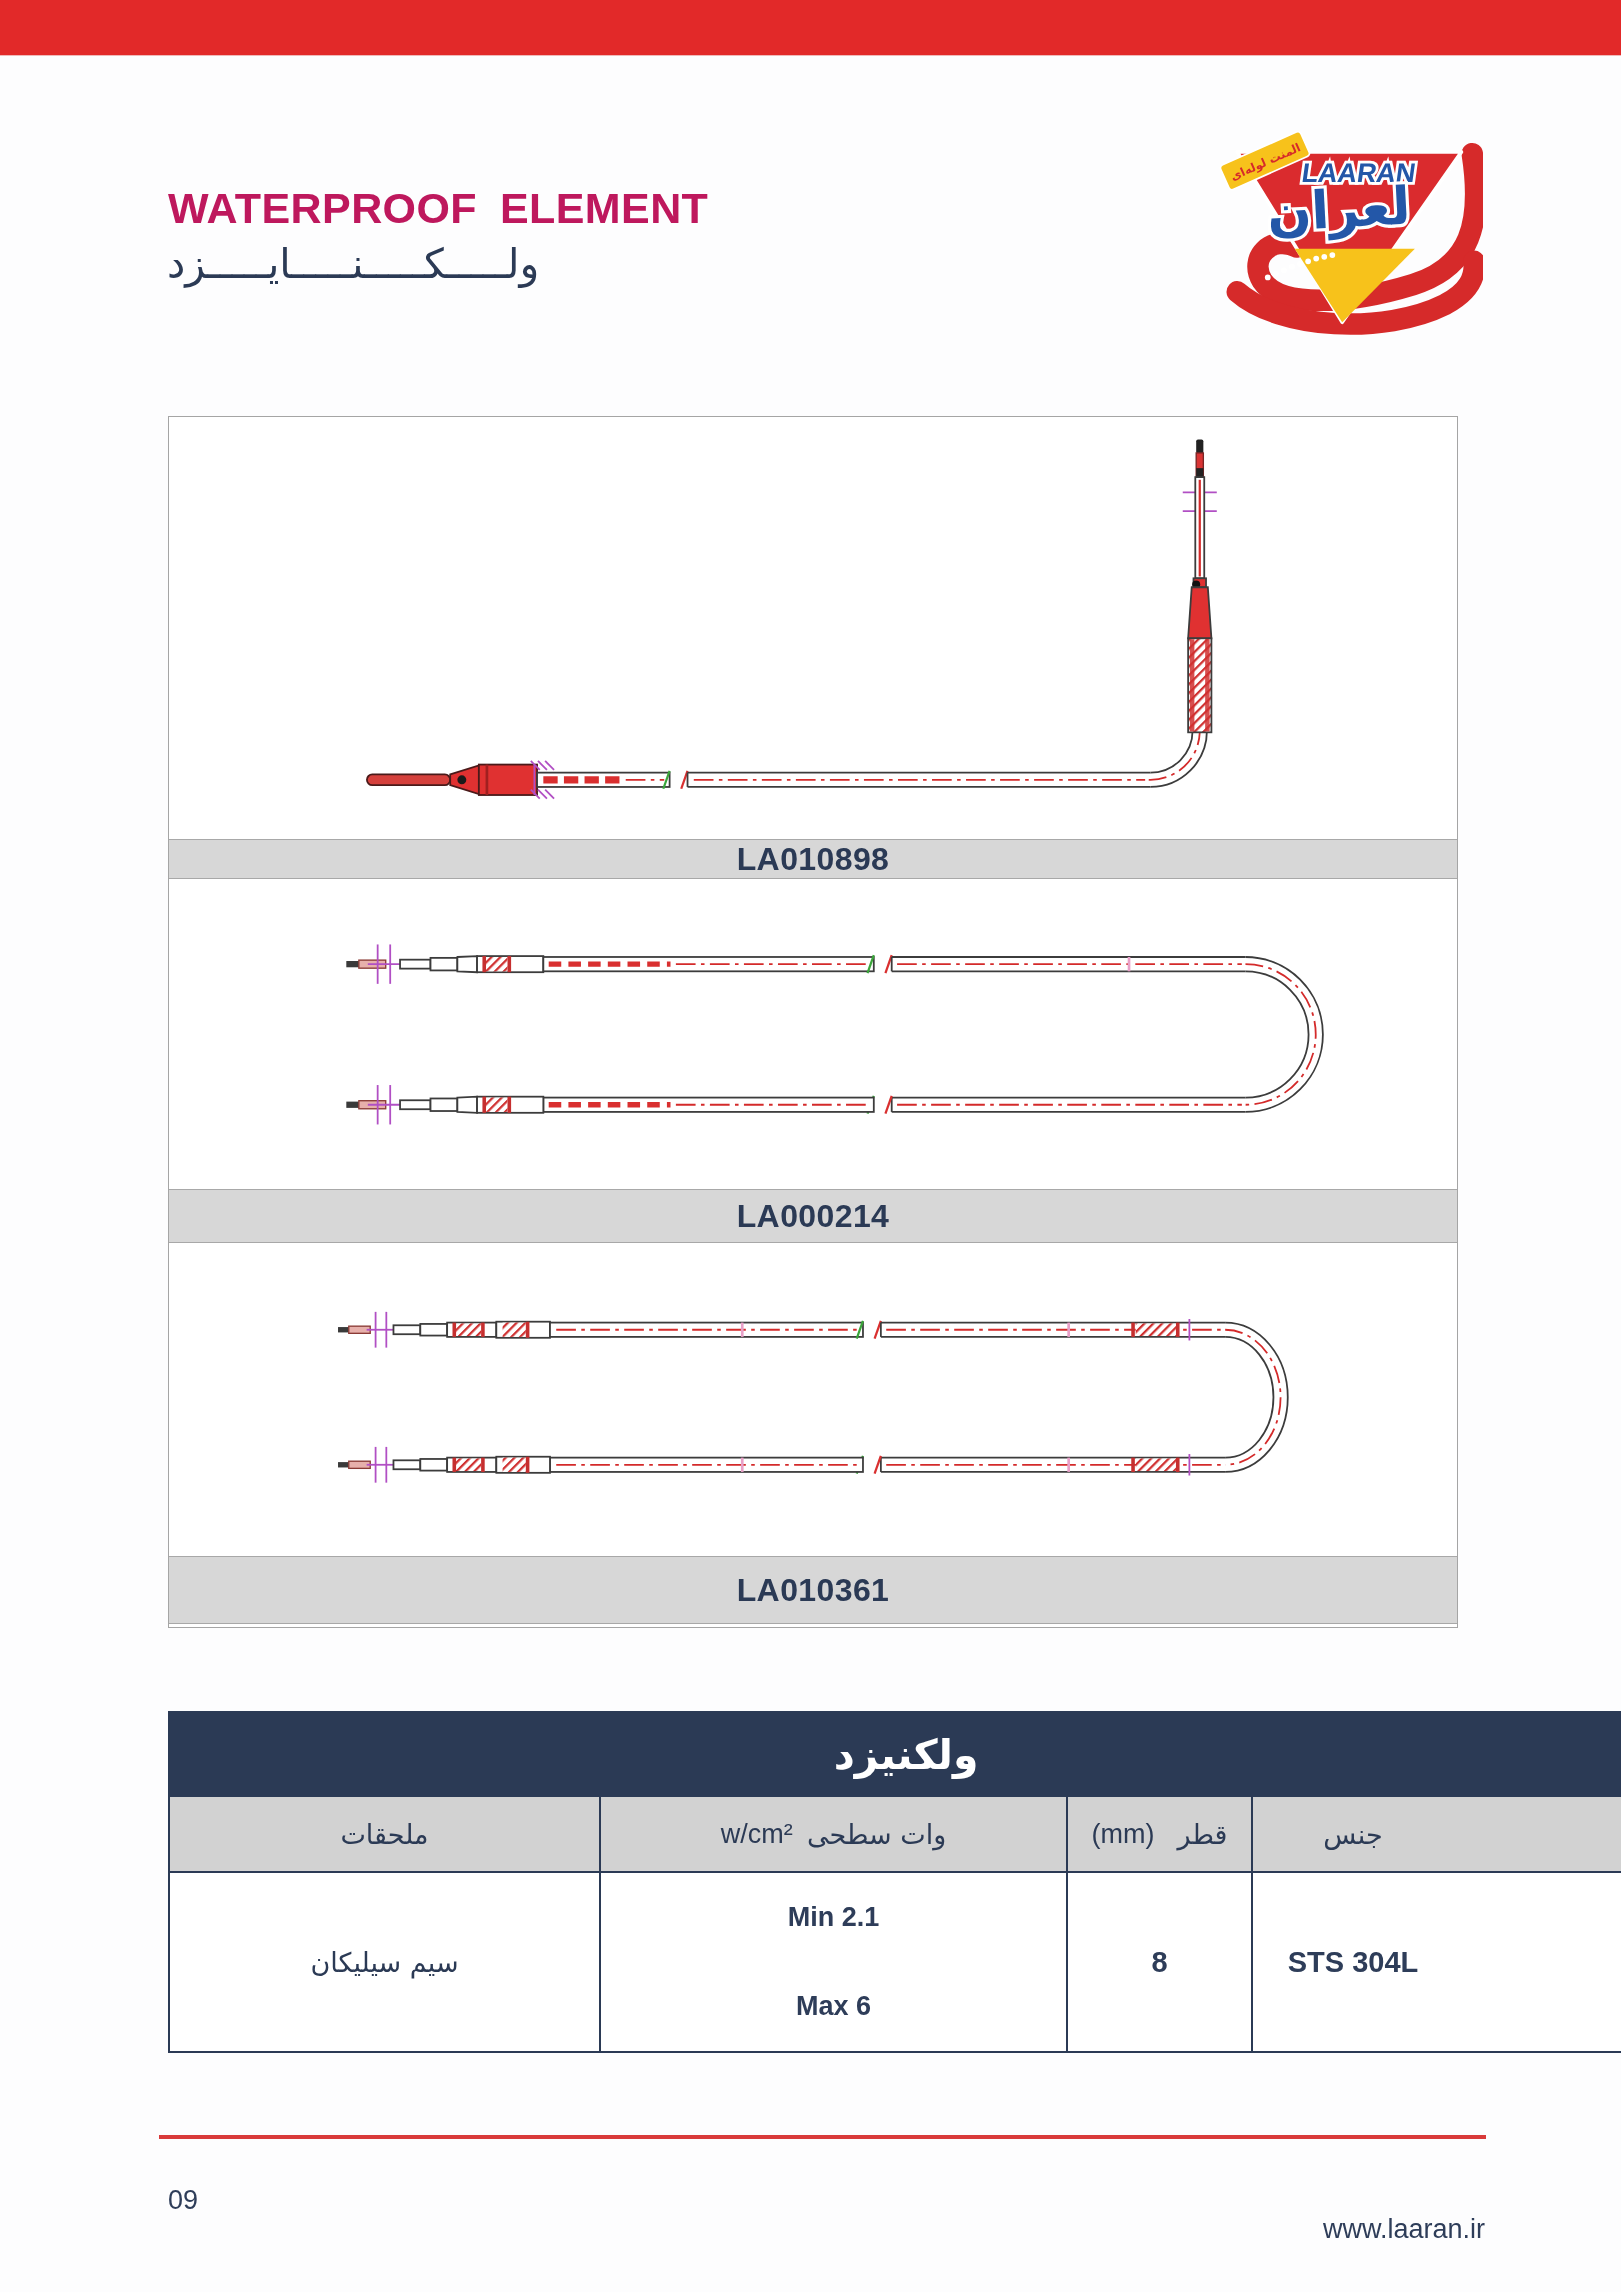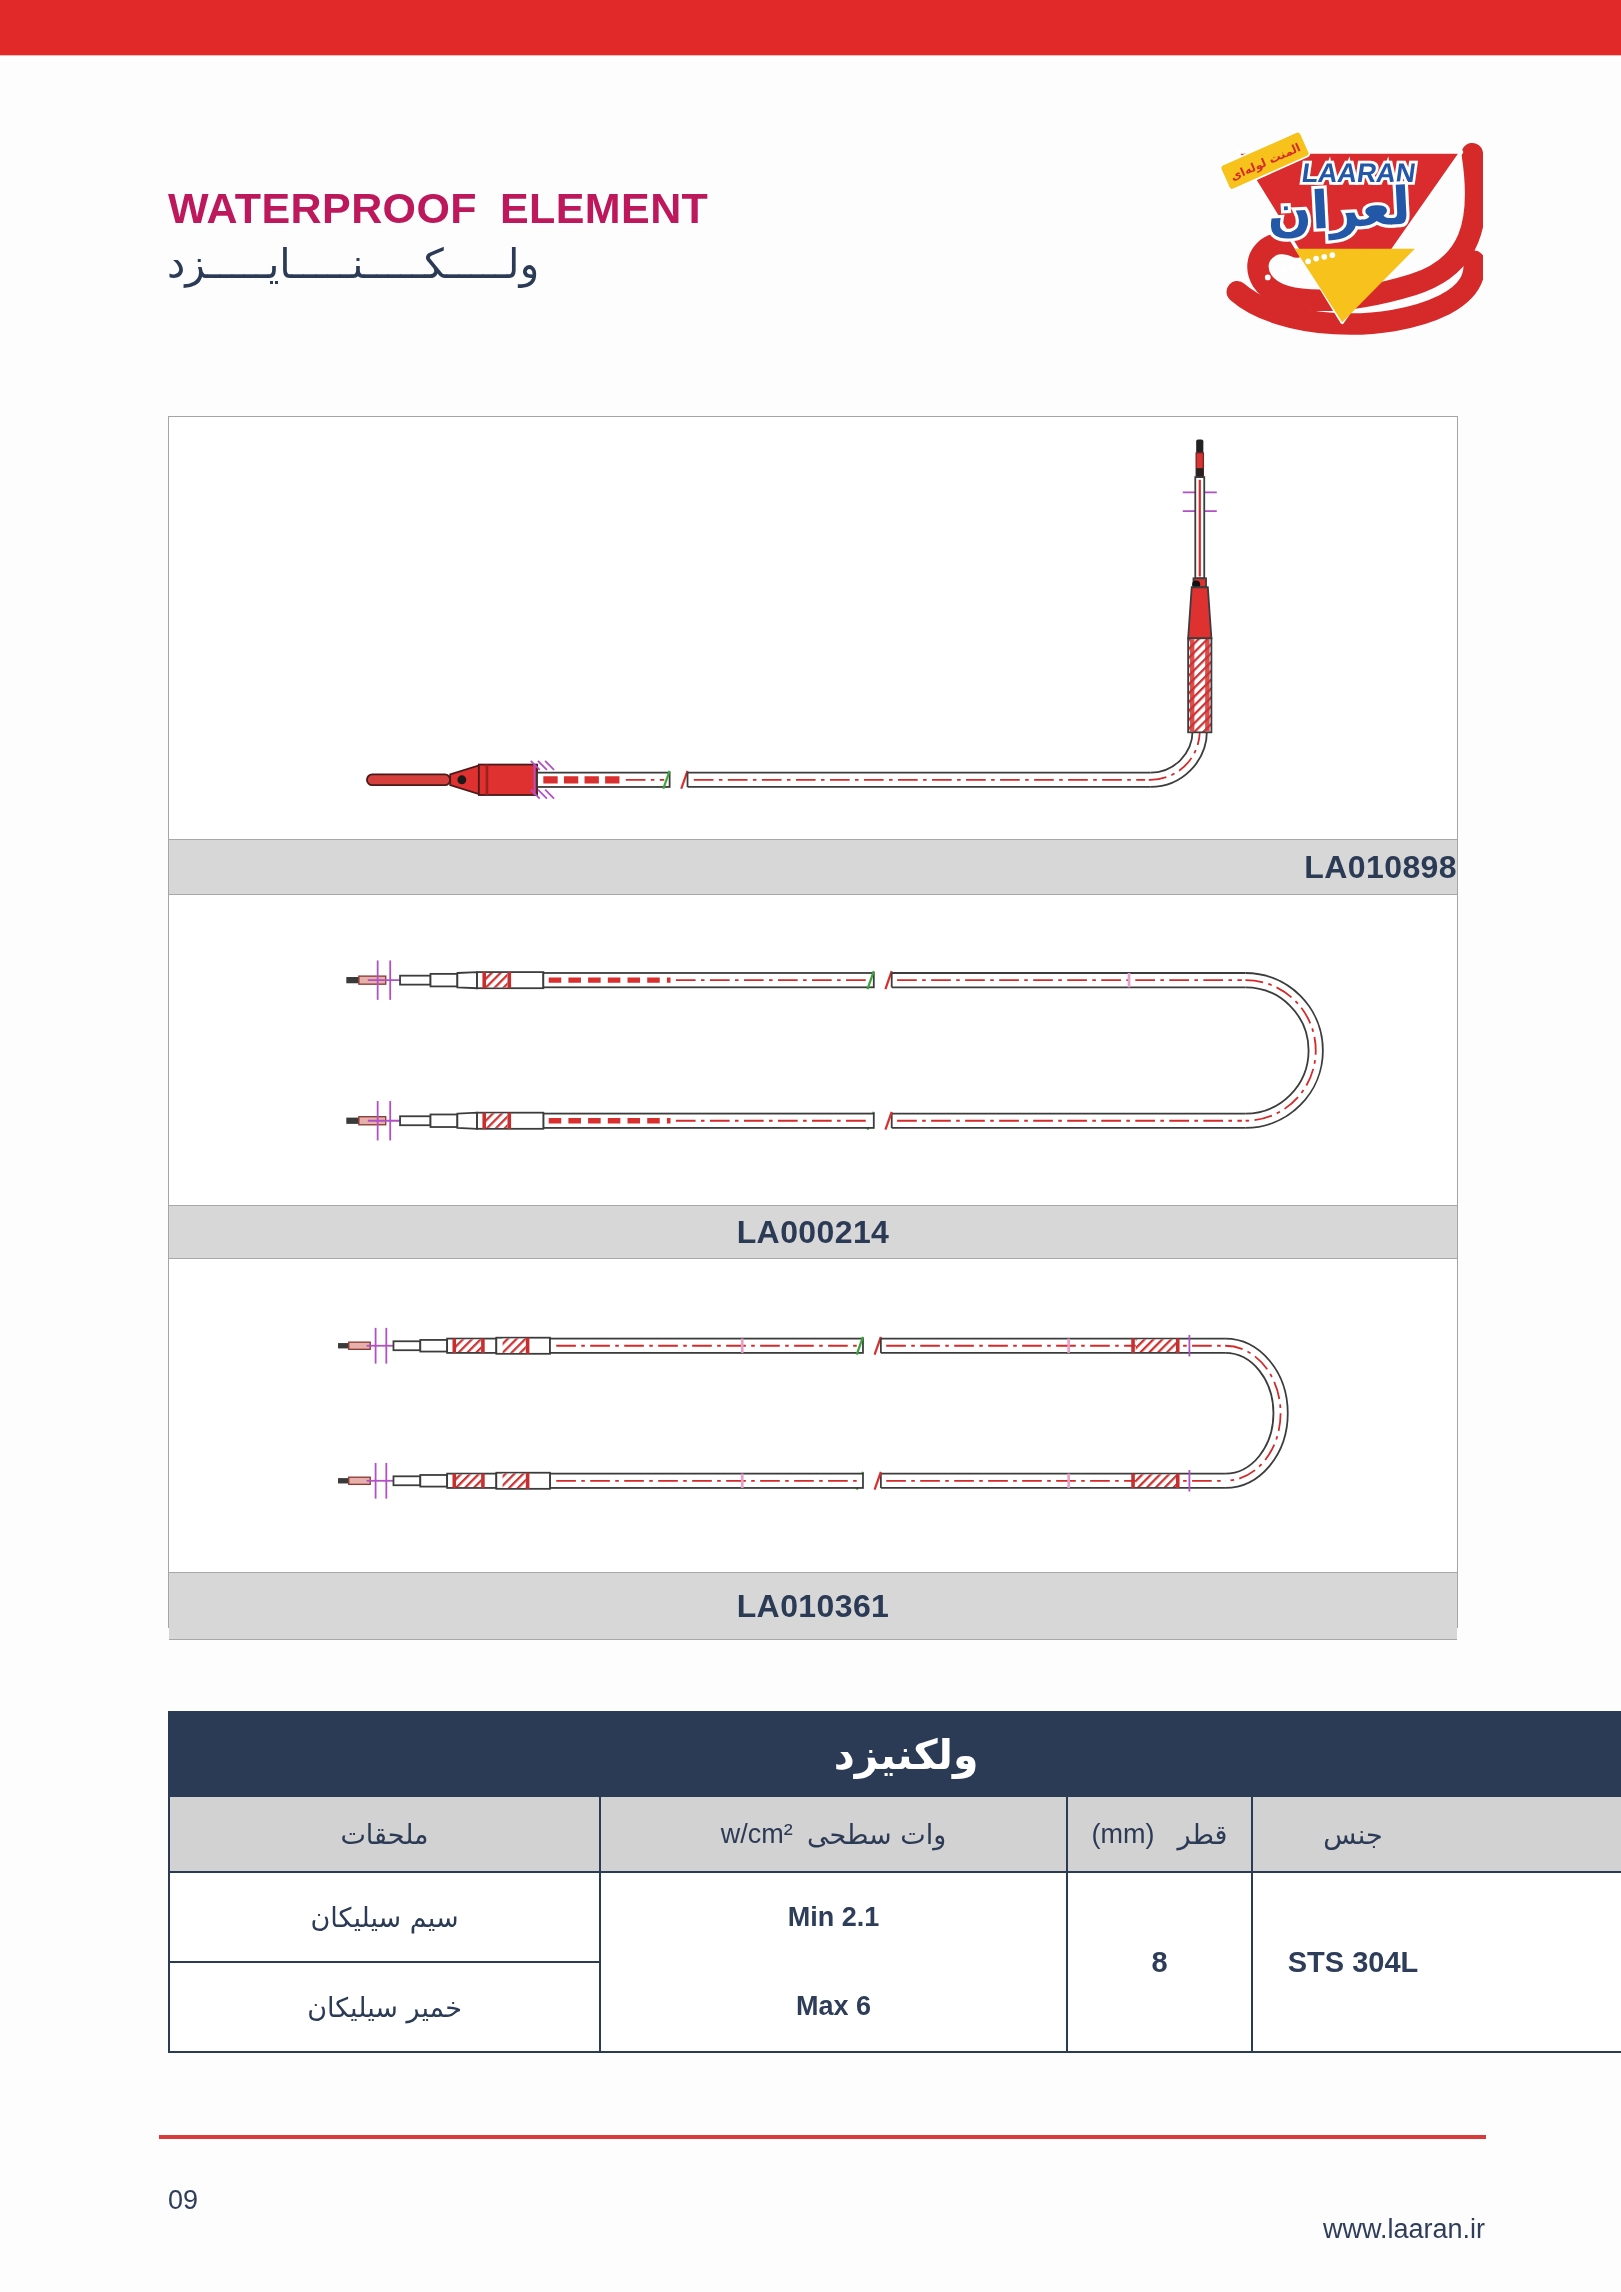--- a/index.html
+++ b/index.html
@@ -145,21 +145,21 @@
         <rect x="1144" y="180" width="14" height="10" fill="#e03131" stroke="#3c3c3c" stroke-width="2"></rect>
         <circle cx="1147" cy="187" r="4.5" fill="#111111"></circle>
         <polygon points="1142,190 1160,190 1164,247 1138,247" fill="#e03131" stroke="#3c3c3c" stroke-width="2"></polygon>
         <rect x="1138" y="247" width="26" height="105" fill="url(#rh1)" stroke="#3c3c3c" stroke-width="2"></rect>
         <rect x="1140" y="248" width="5" height="103" fill="#d03030" opacity="0.85"></rect>
         <rect x="1157" y="248" width="5" height="103" fill="#d03030" opacity="0.85"></rect>
         <line x1="1143" y1="352" x2="1143" y2="352" stroke="#3c3c3c" stroke-width="2"></line>
         <line x1="1151" y1="352" x2="1151" y2="352" stroke="#d42a2a" stroke-width="2"></line>
       </svg>
     </div>
-    <div class="label-band" style="height:56px;justify-content:flex-end;">
+    <div class="label-band" style="height:40px;">
       <span>LA010898</span>
     </div>
 
     <div class="diagram-area" style="height:310px;">
       <svg width="1286" height="310" viewBox="0 0 1436 346">
         <defs>
           <pattern id="rh2" width="7" height="7" patternUnits="userSpaceOnUse" patternTransform="rotate(45)">
             <rect width="7" height="7" fill="#ffffff"></rect>
             <line x1="1" y1="0" x2="1" y2="7" stroke="#d03030" stroke-width="3"></line>
           </pattern>
@@ -322,21 +322,20 @@
         <span class="unit">(mm)</span>
         <span class="fa">قطر</span>
       </div>
       <div>
         <span class="fa">جنس</span>
       </div>
     </div>
     <div class="spec-body">
       <div class="col-accessories">
         <div class="acc-cell fa">سیم سیلیکان</div>
-        <div class="acc-cell fa">خمیر سیلیکان</div>
       </div>
       <div class="col-watt">
         <span>Min 2.1</span>
         <span>Max 6</span>
       </div>
       <div class="col-center">
         <span>8</span>
       </div>
       <div class="col-center">
         <span>STS 304L</span>

